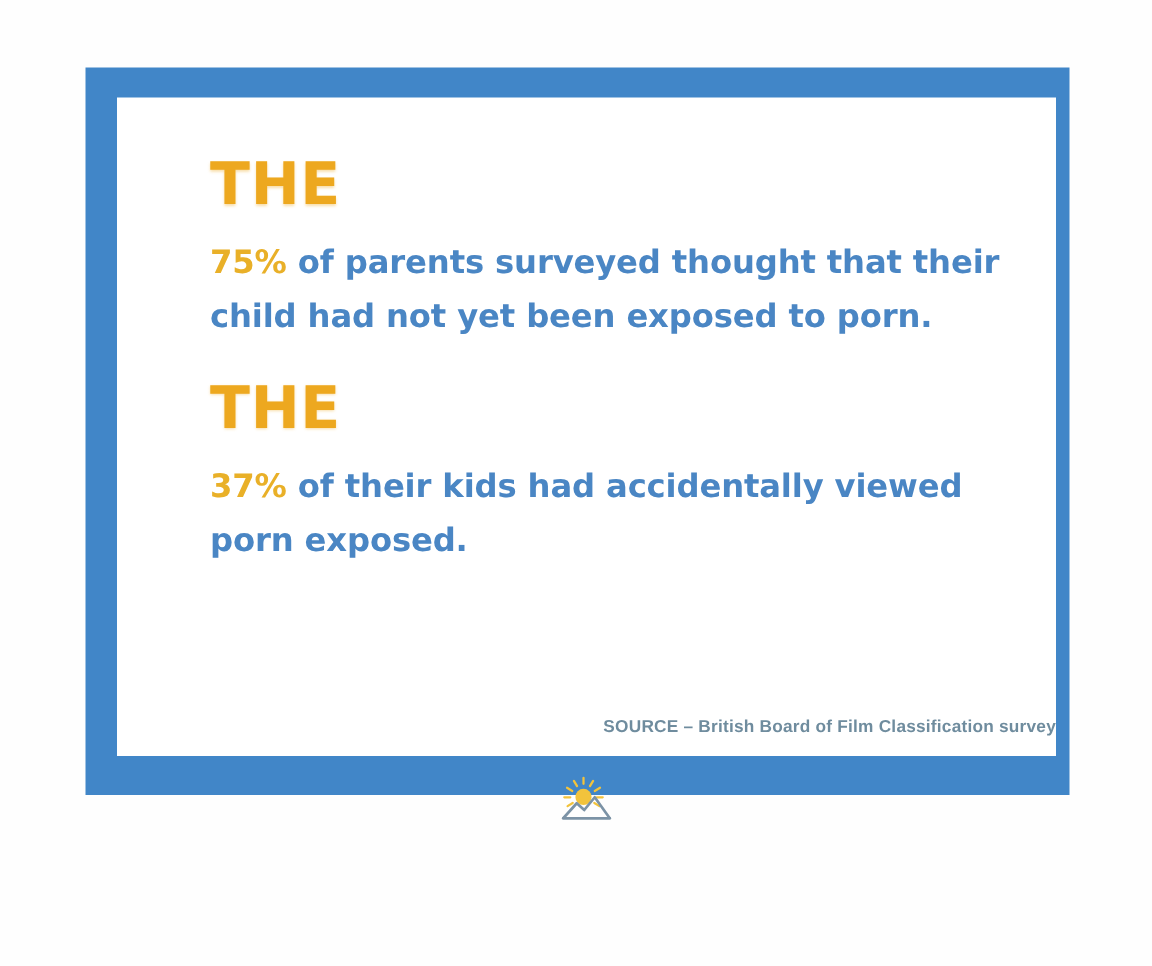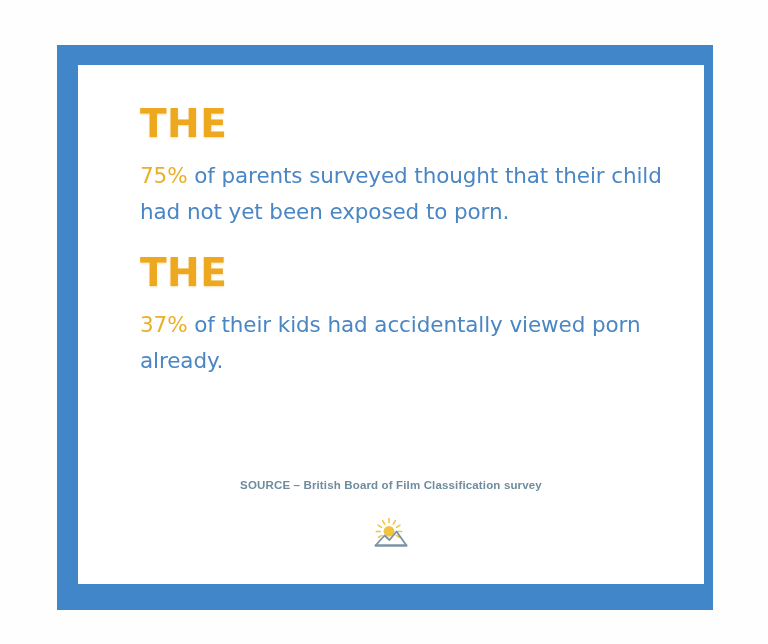--- a/index.html
+++ b/index.html
@@ -20,21 +20,21 @@
     height: 644px;
     background: #fefefe;
   }
 
   
   #poster-frame {
     position: absolute;
     left: 57px;
     top: 45px;
     width: 656px;
-    height: 565px;
+    height: 485px;
     background: #4186c8;
     box-sizing: border-box;
     padding: 20px 9px 26px 21px;
   }
 
   #poster-inner {
     position: relative;
     width: 100%;
     height: 100%;
     background: #ffffff;
@@ -59,41 +59,41 @@
     text-shadow: 0 1px 2px rgba(237,168,31,0.38);
   }
   .headline .hl-line {
     display: block;
   }
 
   
   .body-stat {
     color: #4a86c4;
     font-family: "DejaVu Sans", sans-serif;
-    font-weight: normal;
+    font-weight: bold;
     font-size: 21.5px;
     line-height: 36px;
     letter-spacing: -0.1px;
   }
   .body-stat .pct {
     color: #e9b028;
   }
 
   .block-myth { margin-top: 0; }
   .para-myth  { margin-top: 13px; }
   .block-truth{ margin-top: 19px; }
   .para-truth { margin-top: 13px; }
 
   
   #source-line {
     position: absolute;
     left: 0;
     right: 0;
     top: 414px;
-    text-align: center;
+    text-align: right;
     color: #6f8c9e;
     font-family: "Liberation Sans", sans-serif;
     font-weight: bold;
     font-size: 11.5px;
     letter-spacing: 0.15px;
   }
 
   
   #logo-mark {
     position: absolute;
@@ -121,21 +121,21 @@
 
         <p class="body-stat para-myth">
           <span class="pct">75%</span><span> of parents surveyed thought that their child had not yet been exposed to porn.</span>
         </p>
 
         <div class="headline block-truth">
           <span class="hl-line">THE</span>
         </div>
 
         <p class="body-stat para-truth">
-          <span class="pct">37%</span><span> of their kids had accidentally viewed porn already.</span>
+          <span class="pct">37%</span><span> of their kids had accidentally viewed porn exposed.</span>
         </p>
 
       </div>
 
       <div id="source-line">SOURCE – British Board of Film Classification survey</div>
 
       <div id="logo-mark">
         <span>
           <svg width="34" height="30" viewBox="0 0 34 30" aria-hidden="true">
             <g stroke="#f2c33c" stroke-width="1.5" stroke-linecap="round">

